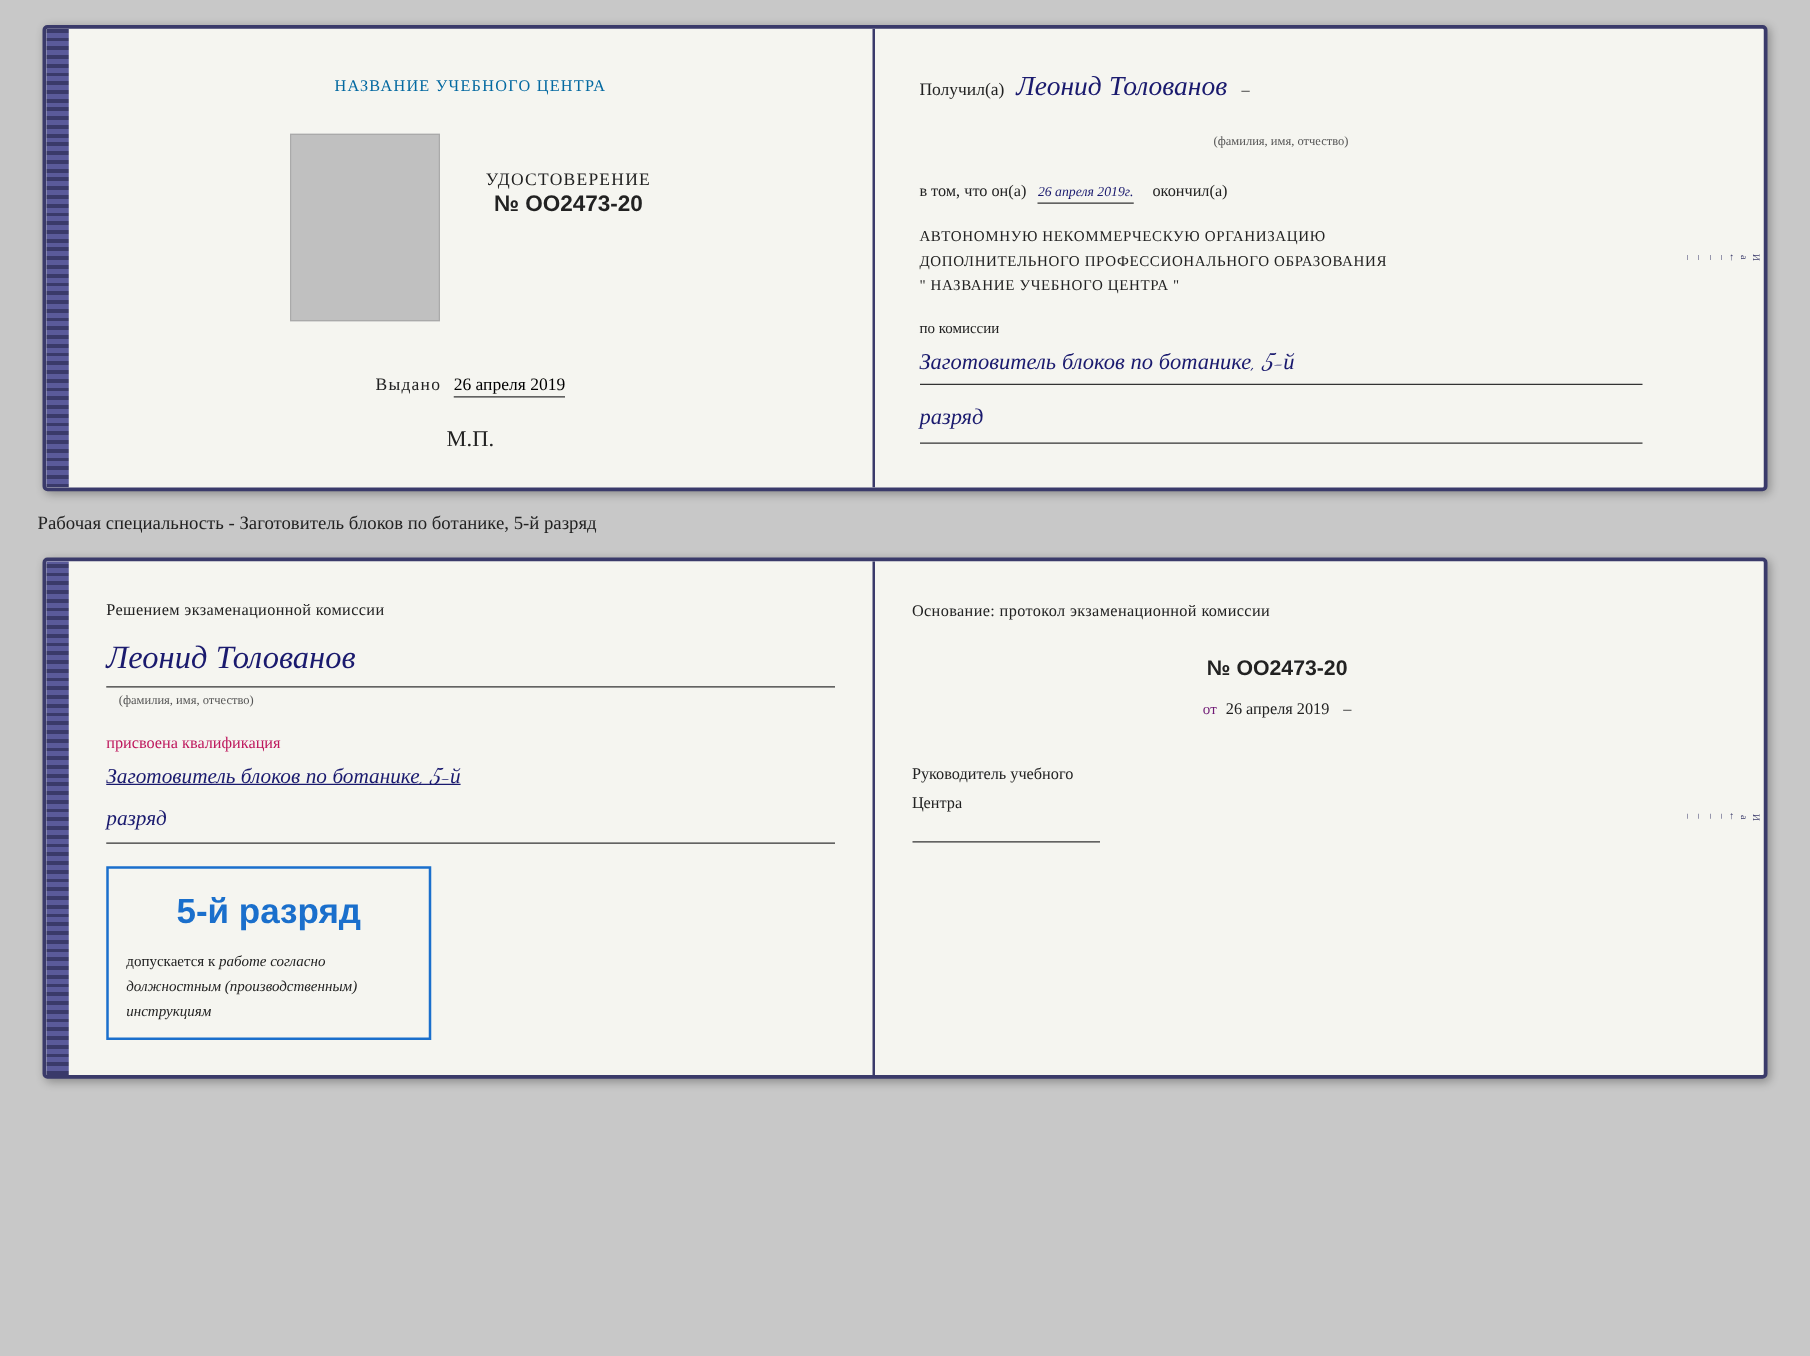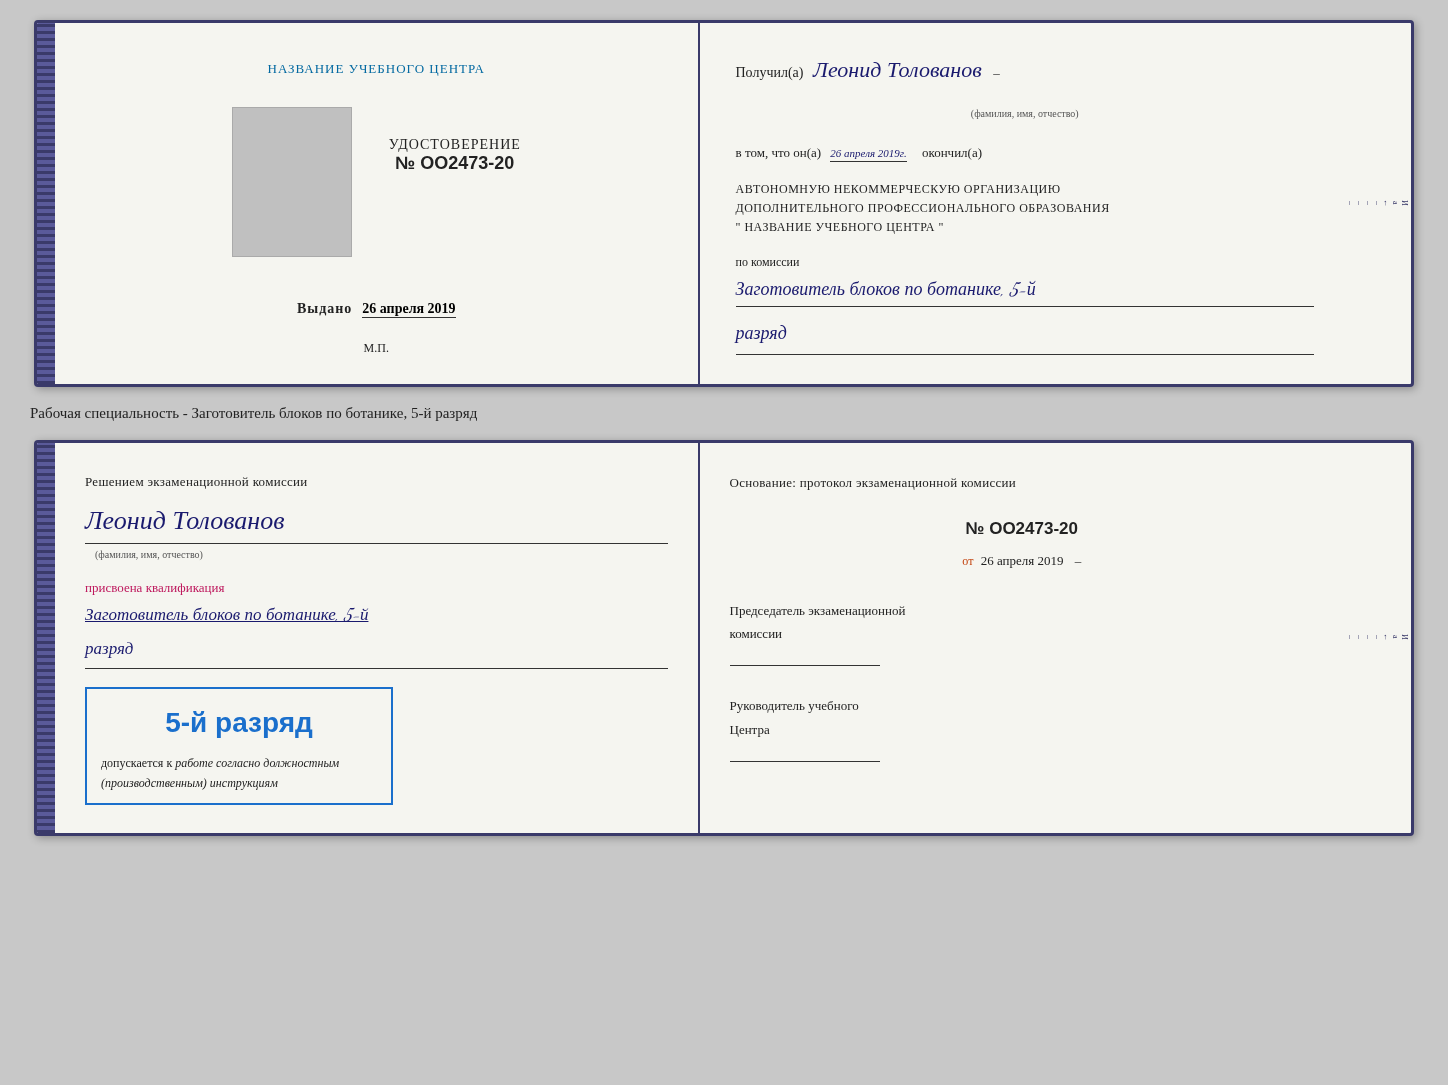--- a/index.html
+++ b/index.html
@@ -74,21 +74,21 @@
     .photo-placeholder {
       width: 120px;
       height: 150px;
       background: #c0c0c0;
       border: 1px solid #aaa;
       margin: 10px auto;
       display: block;
     }
 
     .mp-label {
-      font-size: 12px;
+      font-size: 18px;
       color: #222;
       margin-top: 8px;
     }
 
     
     .cert-top .right {
       font-size: 13px;
       color: #222;
       line-height: 1.8;
       padding-left: 36px;
@@ -217,21 +217,21 @@
       border-bottom: 1px solid #333;
       display: block;
       margin-top: 8px;
       padding-bottom: 4px;
     }
 
     .rank-box {
       border: 2px solid #1a6fcc;
       padding: 10px 14px;
       margin-top: 16px;
-      width: 308px;
+      width: 260px;
     }
 
     .rank-box-title {
       font-size: 28px;
       font-weight: bold;
       color: #1a6fcc;
       font-family: Arial, sans-serif;
       text-align: center;
       display: block;
     }
@@ -272,21 +272,21 @@
       font-family: Arial, sans-serif;
     }
 
     .from-date {
       font-size: 13px;
       text-align: center;
     }
 
     .from-label {
       font-size: 12px;
-      color: #c2410c;
+      color: #701a75;
     }
 
     .signature-block {
       margin-top: 26px;
     }
 
     .sig-line {
       font-size: 13px;
       color: #222;
       margin-top: 18px;
@@ -339,21 +339,21 @@
       <div style="display:flex; flex-direction:row; margin-top:20px; align-items:flex-start; gap:16px;">
         <div class="photo-placeholder"></div>
         <div style="flex:1; display:flex; align-items:center; justify-content:center; margin-top:10px;margin-left:21px;">
           <div class="cert-number-section">
             <div class="cert-title">УДОСТОВЕРЕНИЕ</div>
             <div class="cert-number">№ OO2473-20</div>
           </div>
           <div style="width:100%; border-bottom:1px solid #333; margin: 8px 0;"></div>
         </div>
       </div>
-      <div style="margin-top:32px; text-align:left;font-weight:bold;">
+      <div style="margin-top:32px; text-align:left;">
         <span class="cert-title">Выдано</span>
         <span style="margin-left:6px; border-bottom:1px solid #333; padding-bottom:1px; font-size:14px;">26 апреля 2019</span>
       </div>
       <div class="mp-label" style="margin-top:24px;">М.П.</div>
     </div>
 
     <div class="doc-half right">
       <div class="received-line">
         <span>Получил(а)</span>
         <span class="handwritten-name" style="margin-left:6px;">Леонид Толованов</span>
@@ -415,27 +415,20 @@
     <div class="doc-half right">
       <div class="basis-text">Основание: протокол экзаменационной комиссии</div>
 
       <div class="protocol-number">№ OO2473-20</div>
       <div class="from-date">
         <span class="from-label">от</span>
         <span style="margin-left:4px;">26 апреля 2019</span>
         <span style="margin-left:8px;">–</span>
       </div>
 
-      <div class="signature-block">
-        <div class="sig-line">
-          <div>Председатель экзаменационной</div>
-          <div>комиссии</div>
-        </div>
-        <span class="sig-underline"></span>
-      </div>
 
       <div class="signature-block" style="margin-top:28px;">
         <div class="sig-line">
           <div>Руководитель учебного</div>
           <div>Центра</div>
         </div>
         <span class="sig-underline"></span>
       </div>
     </div>
   </div>

